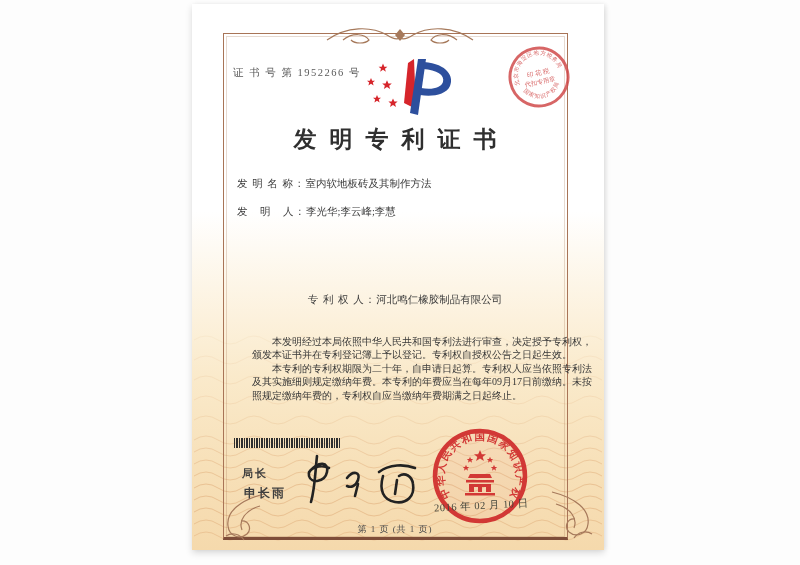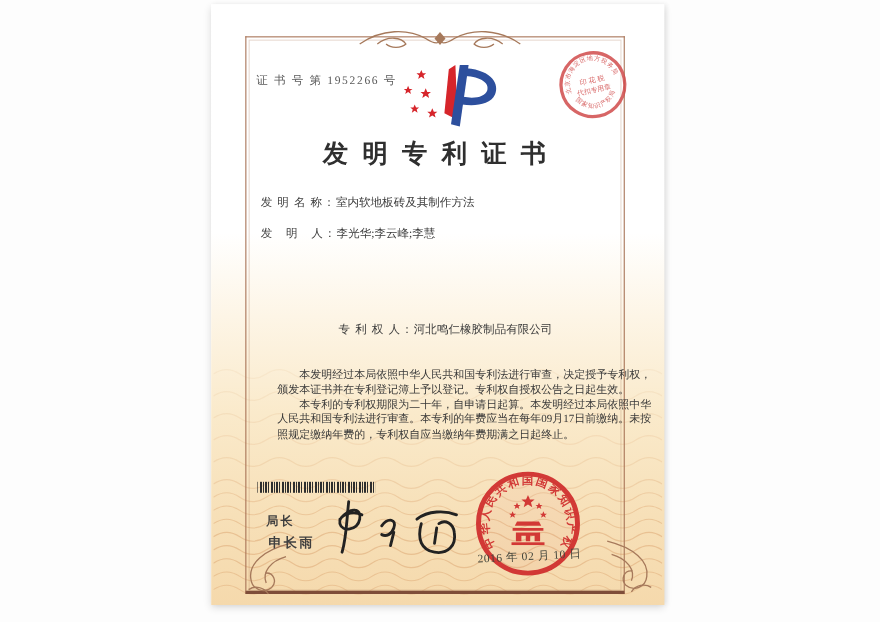--- a/index.html
+++ b/index.html
@@ -119,21 +119,21 @@
   <div class="abs title">发明专利证书</div>
   <div class="abs field-row" style="top:205px;">
     <span class="field-label">发　明　人：</span><span>李光华;李云峰;李慧</span>
   </div>
   <div class="abs field-row" style="top:293px;text-align:center;">
     <span class="field-label">专 利 权 人：</span><span>河北鸣仁橡胶制品有限公司</span>
   </div>
 
   <div class="abs body-text">
     <p>本发明经过本局依照中华人民共和国专利法进行审查，决定授予专利权，颁发本证书并在专利登记簿上予以登记。专利权自授权公告之日起生效。</p>
-    <p>本专利的专利权期限为二十年，自申请日起算。本发明经过本局依照中华人民共和国专利法进行审查。本专利的年费应当在每年09月17日前缴纳。未按照规定缴纳年费的，专利权自应当缴纳年费期满之日起终止。</p>
+    <p>本专利的专利权期限为二十年，自申请日起算。专利权人应当依照专利法及其实施细则规定缴纳年费。本专利的年费应当在每年09月17日前缴纳。未按照规定缴纳年费的，专利权自应当缴纳年费期满之日起终止。</p>
   </div>
 
   <div class="abs barcode"></div>
 
   <div class="abs commissioner-title">局长</div>
   <div class="abs commissioner-name">申长雨</div>
 
   <svg class="abs" style="left:295px;top:450px;" width="130" height="58" viewBox="0 0 130 58">
     <g fill="none" stroke="#222" stroke-width="2.6" stroke-linecap="round">
       <path d="M14,22 C24,10 34,12 32,22 C30,32 16,34 14,26 C12,18 26,14 34,18"></path>
@@ -162,20 +162,21 @@
       <path transform="translate(64,42) scale(0.8)" d="M0,-4 L1.2,-1.2 4,-1.2 1.8,0.6 2.6,3.4 0,1.7 -2.6,3.4 -1.8,0.6 -4,-1.2 -1.2,-1.2 Z"></path>
       <path d="M38,52 h24 l-2,-4 h-20 z"></path>
       <rect x="36" y="54" width="28" height="2.5"></rect>
       <path d="M39,58 h22 v8 h-5 v-5 h-4 v5 h-4 v-5 h-4 v5 h-5 z"></path>
       <rect x="35" y="67" width="30" height="2.5"></rect>
     </g>
   </svg>
 
   <div class="abs seal-date">2016 年 02 月 10 日</div>
 
+  <div class="abs page-footer">第 1 页 (共 1 页)</div>
 
   <svg class="abs" style="left:505px;top:43px;transform:rotate(-12deg);" width="68" height="68" viewBox="0 0 68 68" opacity="0.85">
     <circle cx="34" cy="34" r="29" fill="rgba(255,255,255,0)" stroke="#d14c4c" stroke-width="3"></circle>
     <defs>
       <path id="taxTop" d="M13.6,37.6 A21,21 0 1 1 54.4,37.6" fill="none"></path>
       <path id="taxBot" d="M15.8,44.5 A21,21 0 0 0 52.2,44.5" fill="none"></path>
     </defs>
     <text font-size="5.6" fill="#d14c4c" style="letter-spacing:0.6px;">
       <textPath href="#taxTop">北京市海淀区地方税务局</textPath>
     </text>

